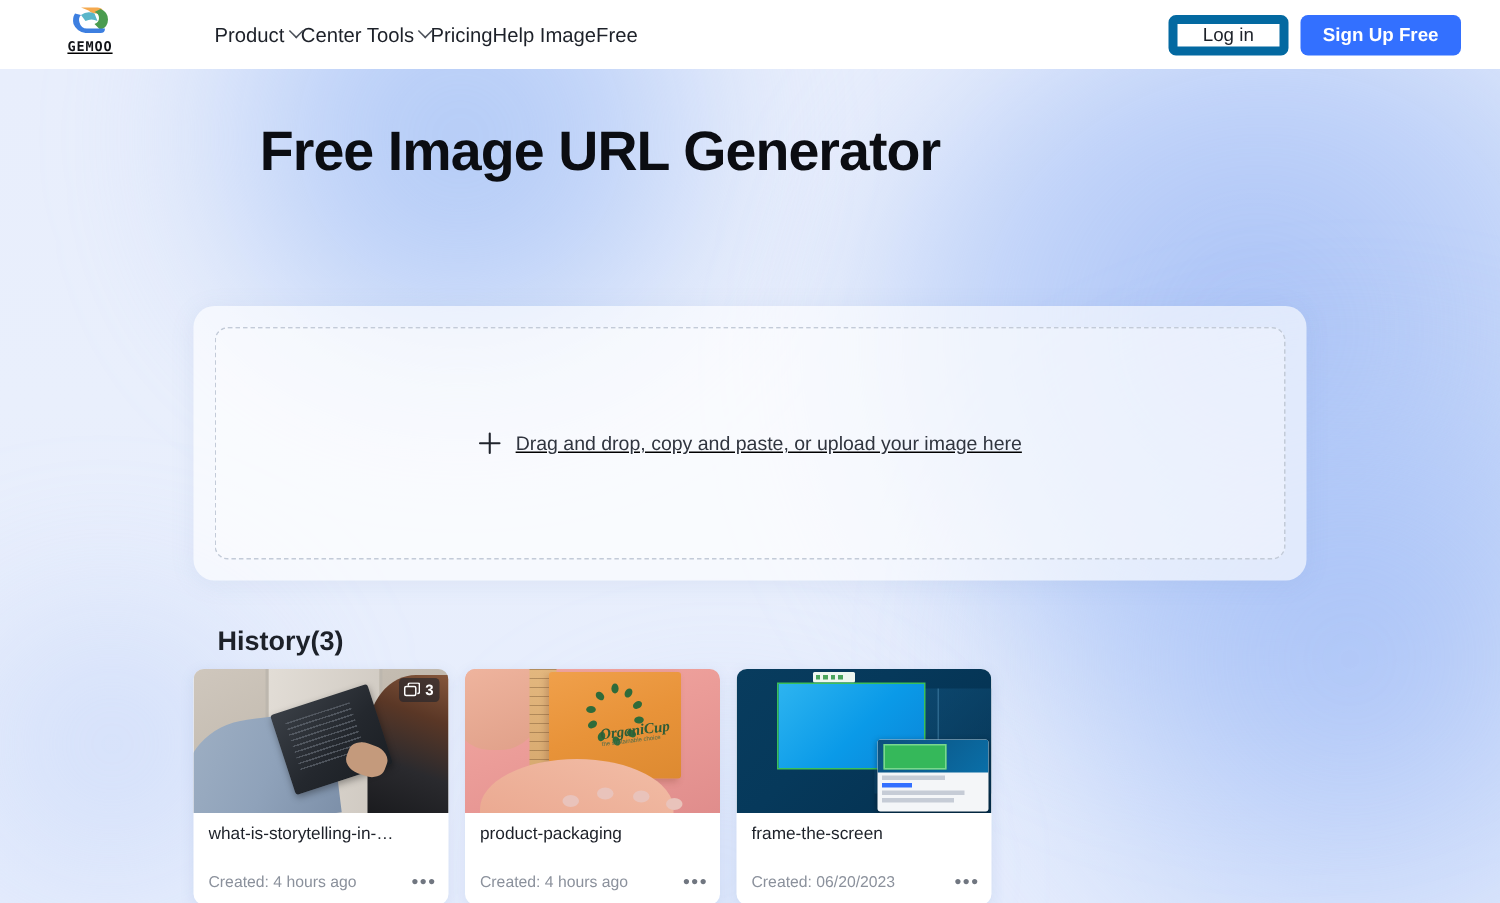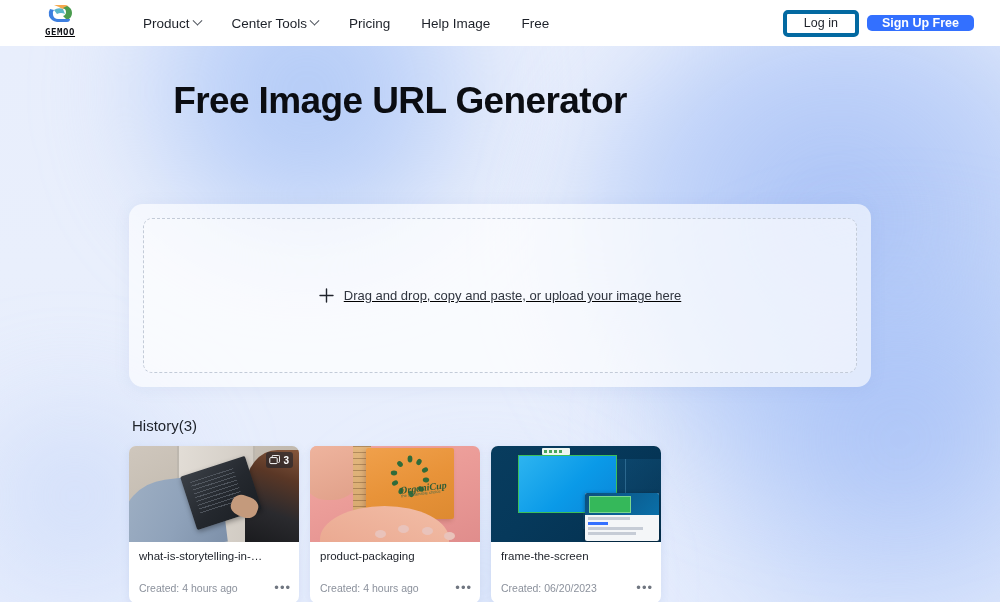--- a/index.html
+++ b/index.html
@@ -83,21 +83,20 @@
     margin-top: 1px;
     font-family: "DejaVu Sans Mono", monospace;
   }
 
   .nav {
     position: absolute;
     left: 143px; top: 0;
     height: 46px;
     display: flex;
     align-items: center;
-    gap: 31px;
   }
   .nav-item {
     display: flex;
     align-items: center;
     gap: 4px;
     font-size: 13.5px;
     color: #1d2129;
     cursor: pointer;
     white-space: nowrap;
   }
@@ -115,28 +114,28 @@
     height: 46px;
     display: flex;
     align-items: center;
     gap: 8px;
   }
   .btn-login {
     height: 27px;
     padding: 0 17px;
     display: flex; align-items: center; justify-content: center;
     background: #fff;
-    border: 4px solid #0369a1;
+    border: 6px solid #0369a1;
     border-radius: 5px;
     font-size: 12.5px;
     color: #1d2129;
     cursor: pointer;
   }
   .btn-signup {
-    height: 16px;
+    height: 27px;
     padding: 0 15px;
     display: flex; align-items: center; justify-content: center;
     background: #3370ff;
     border-radius: 5px;
     font-size: 12.5px;
     font-weight: bold;
     color: #ffffff;
     cursor: pointer;
   }
 
@@ -191,23 +190,23 @@
   }
   .plus-icon { width: 15px; height: 15px; display: block; }
   .dz-text {
     font-size: 13px;
     color: #30353f;
   }
 
   
   .history-label {
     position: absolute;
-    left: 132px; top: 417px;
-    font-size: 15px;
-    font-weight: normal;
+    left: 145px; top: 417px;
+    font-size: 18px;
+    font-weight: bold;
     color: #1d2129;
     z-index: 5;
   }
   .history-row {
     position: absolute;
     left: 129px; top: 446px;
     display: flex;
     gap: 11px;
     z-index: 5;
   }

